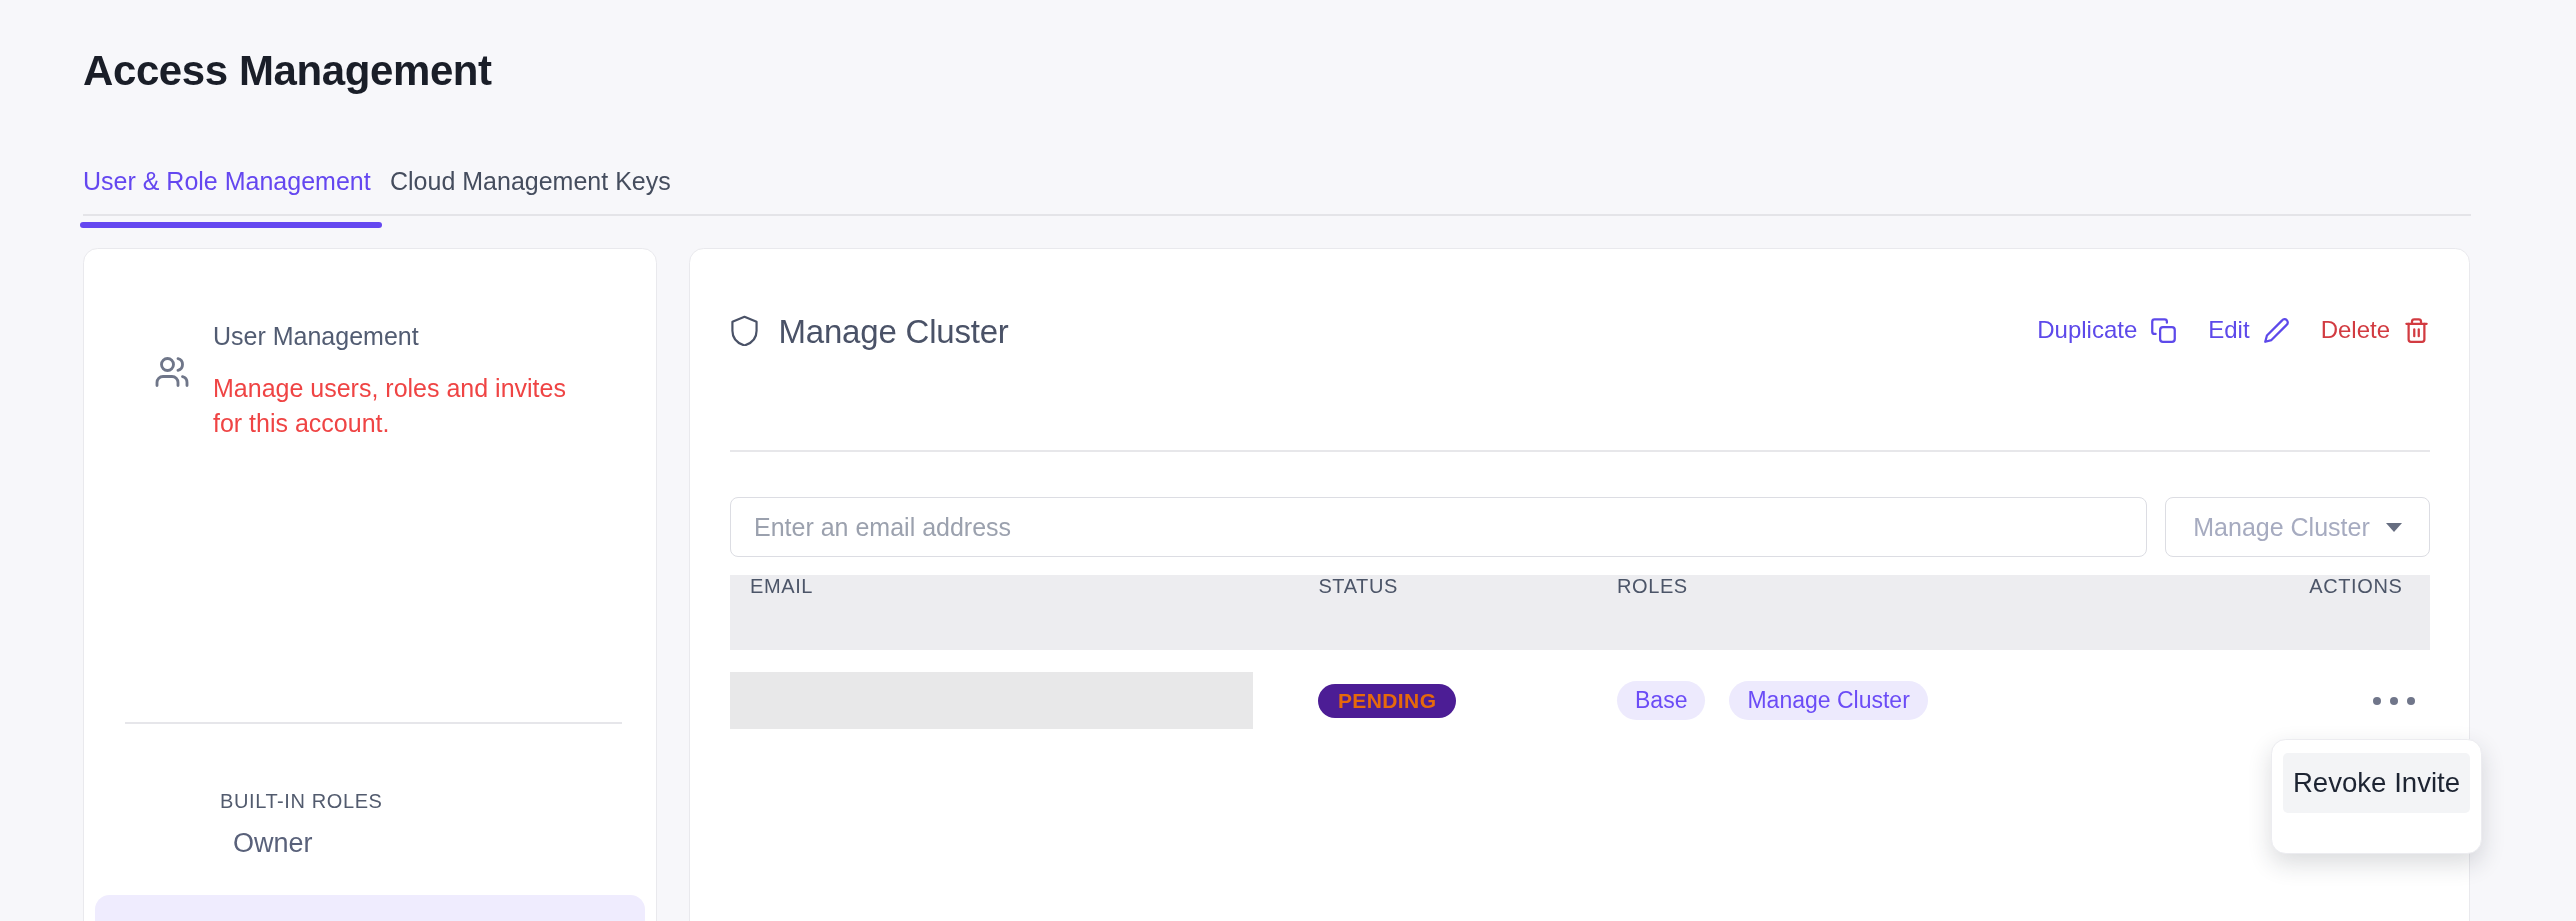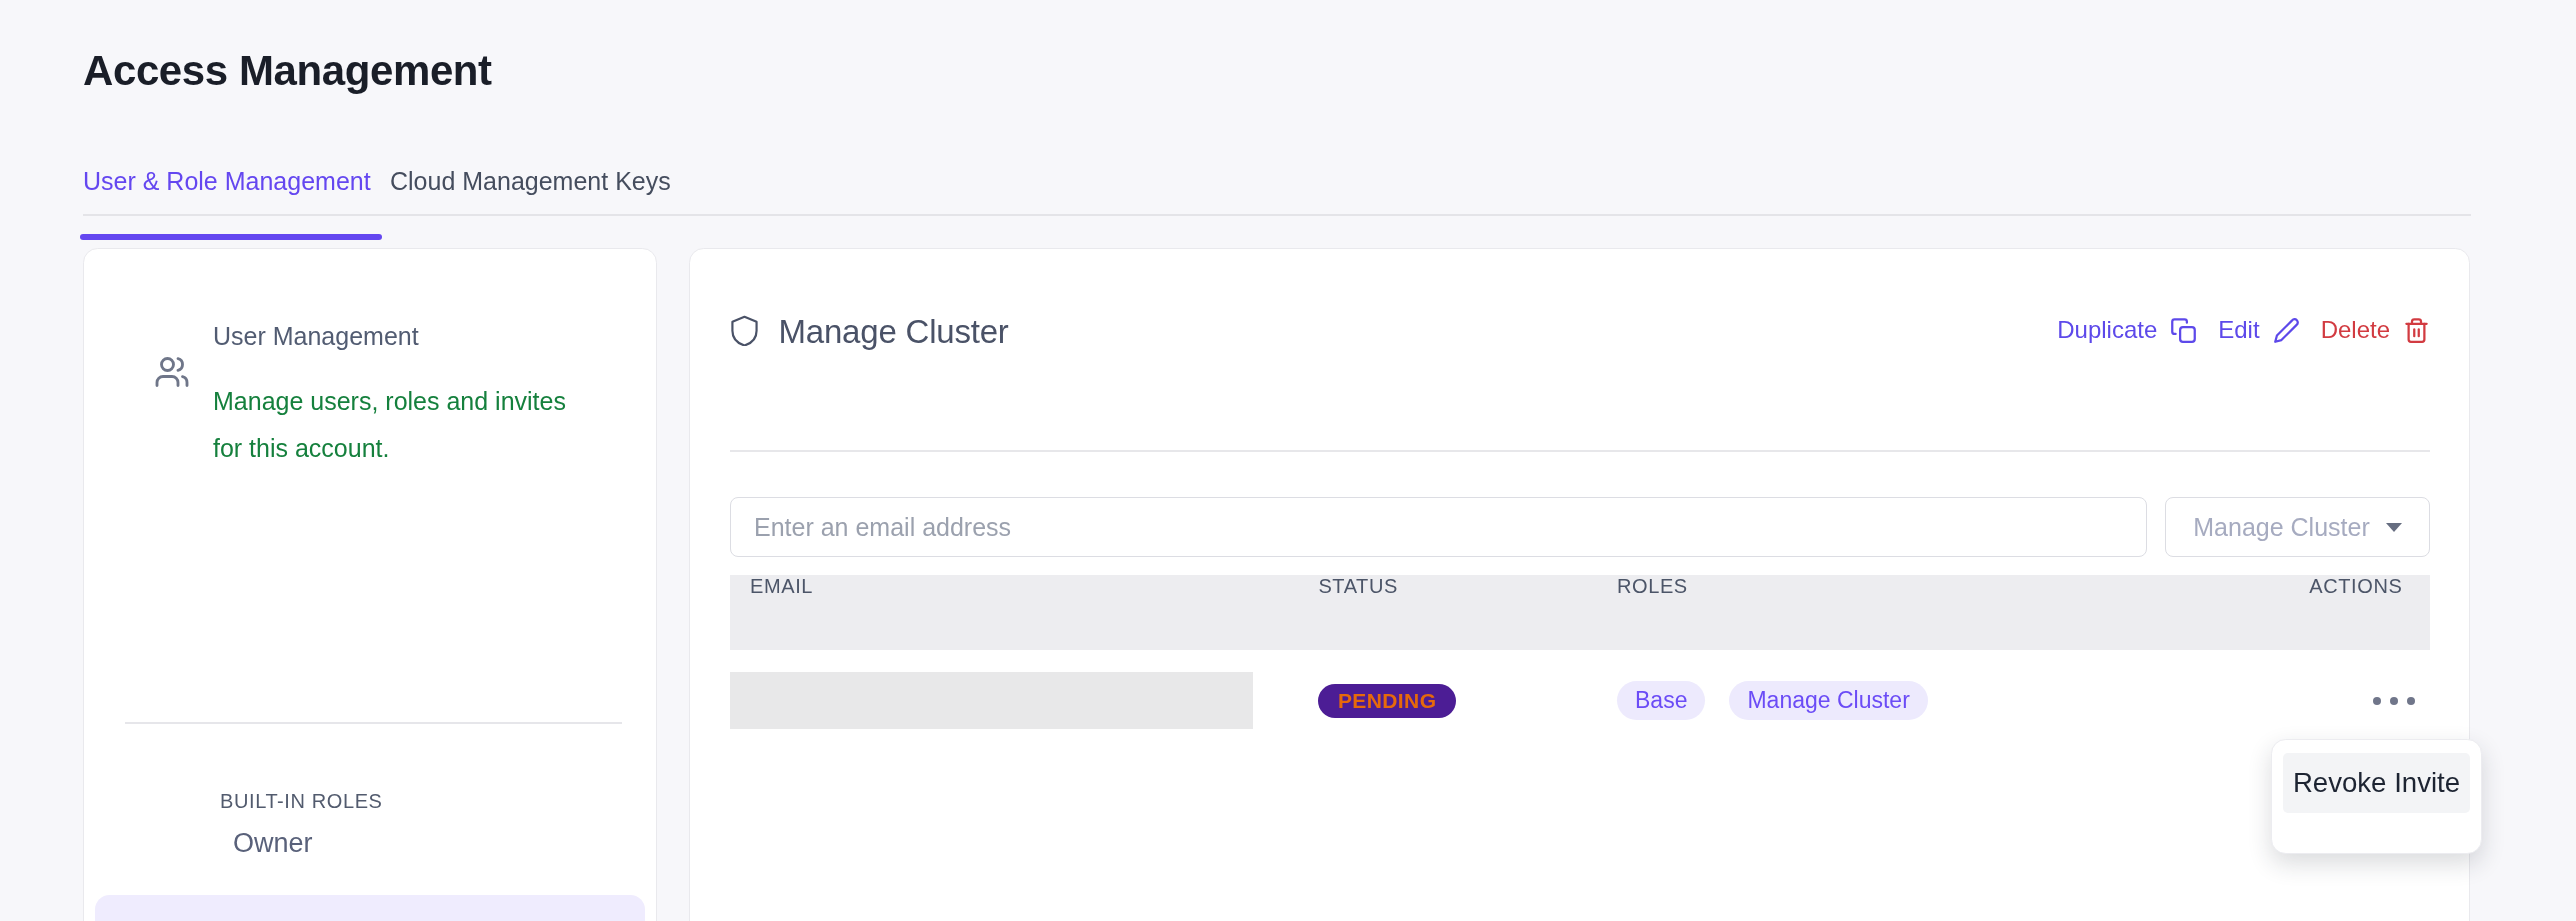--- a/index.html
+++ b/index.html
@@ -9,57 +9,57 @@
     background:#f7f7fa;
     font-family:"Liberation Sans", sans-serif;
     -webkit-font-smoothing:antialiased;
   }
   .page-title {
     position:absolute; left:83px; top:47px;
     font-size:42px; font-weight:700; color:#1a1e28; letter-spacing:-0.4px;
   }
   
   .top-tabs { position:absolute; left:83px; top:167px; display:flex; }
-  .top-tab { font-size:25px; color:#454d5e; cursor:pointer; padding-bottom:44px; position:relative; }
+  .top-tab { font-size:25px; color:#454d5e; cursor:pointer; padding-bottom:32px; position:relative; }
   .top-tab.first { width:307px; }
   .top-tab.active { color:#6447f0; font-weight:500; }
   .top-tab.active::after {
     content:""; position:absolute; left:-3.2px; bottom:0; width:302px; height:5.7px;
     background:#6447f0; border-radius:3.2px;
   }
   .top-divider { position:absolute; left:83px; top:214px; width:2388px; height:1.6px; background:#e4e4e8; }
 
   .card {
     position:absolute; top:248px; background:#ffffff;
     border:1.6px solid #e9e9ed; border-radius:14.6px;
   }
   
   .sidebar-card { left:83px; width:574px; height:811px; }
   .sb-header { position:absolute; left:70px; top:73px; display:flex; }
   .sb-icon { width:36px; height:36px; margin-top:32px; flex:none; color:#6f7689; }
   .sb-head-text { margin-left:23px; width:381px; }
   .sb-title { font-size:25px; font-weight:500; color:#525c72; }
-  .sb-desc { margin-top:27px; font-size:25px; color:#15803d; line-height:47px; }
+  .sb-desc { margin-top:20px; font-size:25px; color:#ef4444; line-height:35px; }
   .sb-divider { position:absolute; left:41px; top:473px; width:497px; height:1.6px; background:#e6e6ea; }
   .sb-section-label {
     position:absolute; left:136px; font-size:20px; font-weight:500;
     color:#525b6e; letter-spacing:0.6px;margin-top:24px;
   }
   .sb-item { position:absolute; left:149px; font-size:27px; color:#59617a; cursor:pointer; }
   .custom-role-item {
     position:absolute; left:11.4px; top:646px; width:550px; height:65px;
     background:#efecfe; border-radius:14.6px; cursor:pointer;
   }
 
   
   .detail-card { left:689px; width:1781px; height:811px; }
   .detail-header-left { position:absolute; left:40px; top:58px; height:49px; display:flex; align-items:center; }
   .shield-icon { width:29px; height:34px; color:#4a5267; flex:none; }
   .detail-title { margin-left:19.5px; font-size:33px; font-weight:500; color:#4a5267; letter-spacing:-0.2px; }
-  .detail-actions { position:absolute; right:39px; top:67px; display:flex; align-items:flex-end; gap:21px; }
+  .detail-actions { position:absolute; right:39px; top:67px; display:flex; align-items:flex-end; gap:31px; }
   .action-link { display:flex; align-items:center; gap:13px; font-size:24px; color:#5d49ea; cursor:pointer; }
   .action-link .a-icon { width:27px; height:27px; }
   .action-link.danger { color:#d23b41; }
 
   .detail-tabs { position:absolute; left:40px; top:151px; display:flex; gap:9.7px; }
   .detail-tab { font-size:25px; color:#454d5e; padding:0 0 23px 0; position:relative; cursor:pointer; }
   .detail-tab.pad { padding-left:24px; padding-right:24px; }
   .detail-tab.active { color:#6447f0; font-weight:500; }
   .detail-tab.active::after {
     content:""; position:absolute; left:0; bottom:0; width:100%; height:5.7px;

